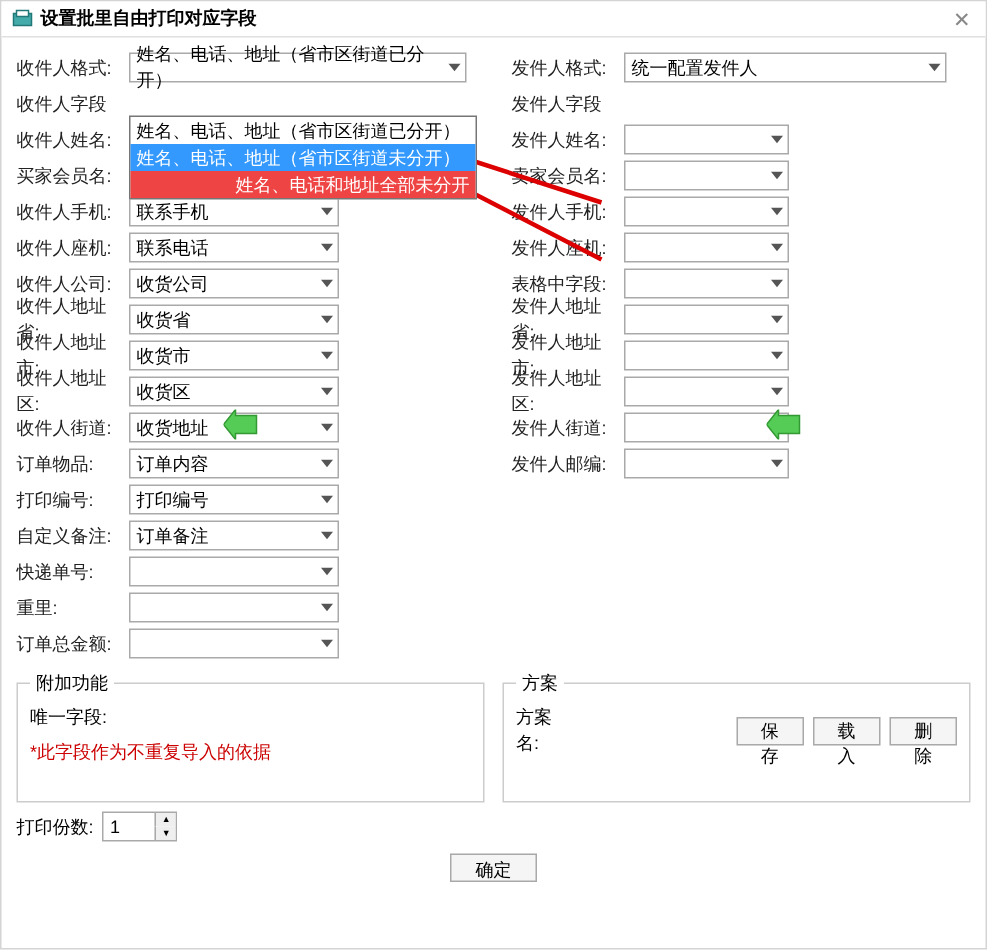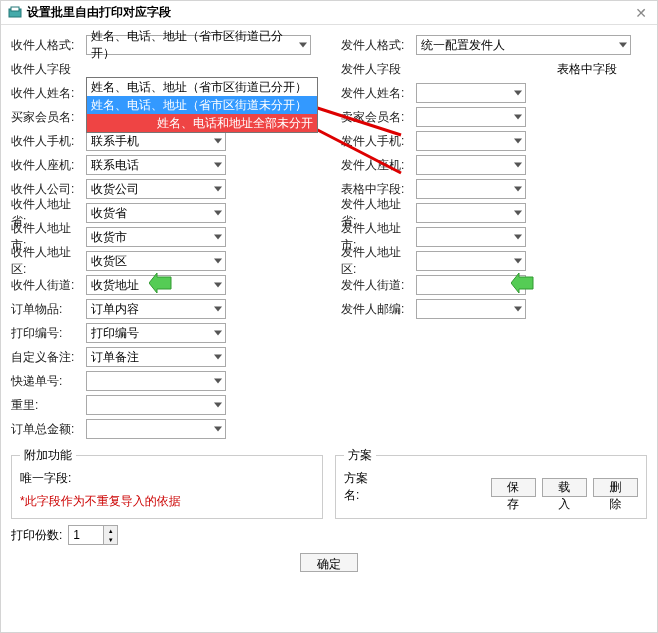--- a/index.html
+++ b/index.html
@@ -23,21 +23,21 @@
 .right .row .sel { width: 110px; }
 .top-row .sel { width: 225px !important; }
 .top-row-right .sel { width: 215px !important; }
 .headers { display: flex; }
 .hdr1 { width: 75px; }
 .dropdown-open { position: absolute; top: 52px; left: 85px; width: 232px; border: 1px solid #767676; background: #fff; z-index: 100; }
 .dropdown-open .opt { height: 18px; padding: 1px 4px; font-size: 12px; white-space: nowrap; overflow: hidden; }
 .dropdown-open .opt.sel1 { background: #3399ff; color: #fff; }
 .dropdown-open .opt.sel2 { background: #ef4444; color: #fff; text-align: right; }
 .red-arrow { position: absolute; z-index: 99; pointer-events: none; }
-fieldset { border: 1px solid #ccc; margin-top: 6px; padding: 6px 8px 8px 8px; }
+fieldset { border: 1px solid #ccc; margin-top: 6px; padding: 6px 8px 24px 8px; }
 fieldset legend { padding: 0 4px; font-size: 12px; }
 .attach-row { display: flex; align-items: center; gap: 6px; }
 .btn { height: 19px; padding: 0 10px; border: 1px solid #a9a9a9; background: #f5f5f5; font-size: 12px; cursor: default; }
 .note { color: #c00; font-size: 12px; margin-top: 6px; }
 .bottom-row { display: flex; align-items: center; gap: 6px; margin-top: 6px; }
 .numspin { width: 50px; height: 20px; border: 1px solid #a9a9a9; display: flex; align-items: center; padding: 0 4px; position: relative; }
 .numspin .spinbtns { position: absolute; right: 0; top: 0; width: 14px; height: 100%; display: flex; flex-direction: column; }
 .numspin .spinbtns div { flex: 1; border-left: 1px solid #a9a9a9; display: flex; align-items: center; justify-content: center; font-size: 6px; background: #efefef; }
 .footer { text-align: center; padding: 8px 0; }
 .footer .btn { padding: 2px 16px; }
@@ -188,21 +188,20 @@
       <div class="col right">
         <div class="row top-row-right">
           <label class="lbl">发件人格式:</label>
           <div class="sel">
             <span>统一配置发件人</span>
             <span class="caret"></span>
           </div>
         </div>
         <div class="row right-hdr">
           <label class="lbl h1">发件人字段</label>
-          <span class="h2">表格中字段</span>
         </div>
         <div id="right-rows">
             <div class="row">
               <label class="lbl">发件人姓名:</label>
               <div class="sel" style="width:110px">
                 <span></span>
                 <span class="caret"></span>
               </div>
             </div>
             <div class="row">

